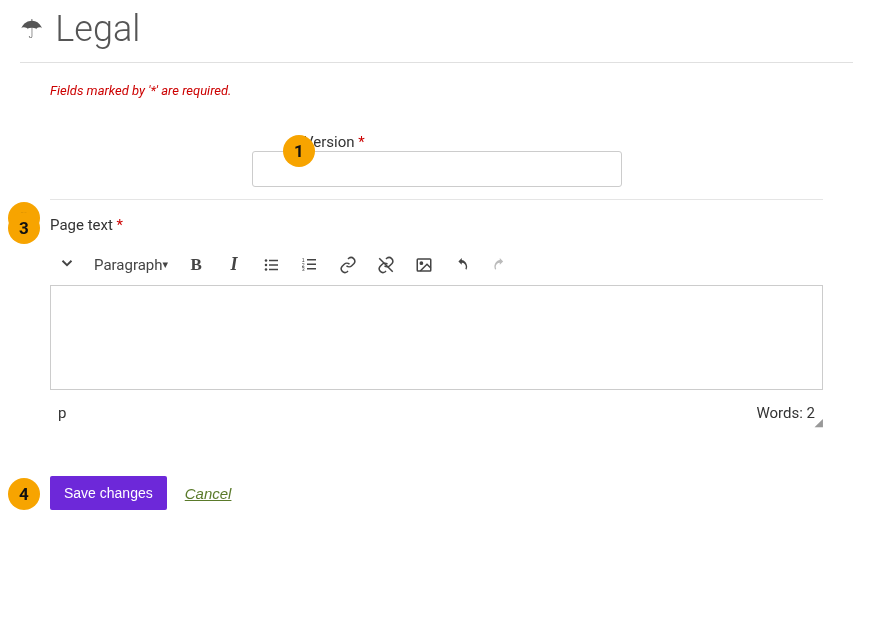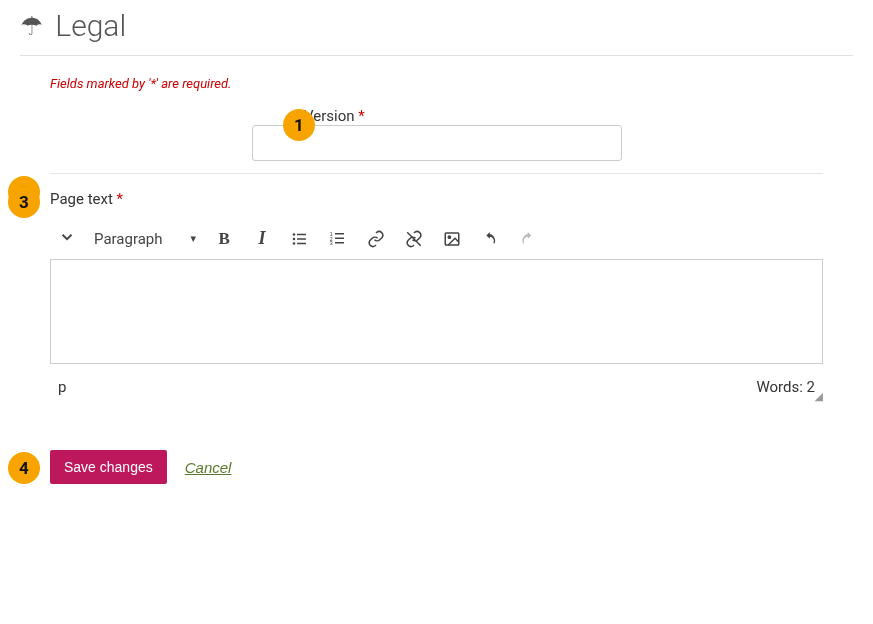--- a/index.html
+++ b/index.html
@@ -11,40 +11,40 @@
     }
     .page { padding: 0 20px 30px 20px; }
     .header {
       display: flex;
       align-items: center;
       gap: 12px;
       padding: 8px 0 12px 0;
       border-bottom: 1px solid #e0e0e0;
     }
     .header h1 {
-      font-size: 30px;
+      font-size: 36px;
       font-weight: 300;
       color: #555;
     }
     .umbrella {
       font-size: 26px;
       color: #555;
     }
     .description {
       padding: 20px 0 20px 0;
       font-size: 16px;
       color: #333;
       line-height: 1.4;
     }
     .form { padding: 20px 30px 0 30px; position: relative; }
     .required-note {
       color: #c00;
       font-style: italic;
       font-size: 13px;
-      margin-bottom: 16px;
+      margin-bottom: 35px;
     }
     .field-row {
       display: flex;
       align-items: center;
       margin-bottom: 12px;
       position: relative;
       min-height: 36px;
       flex-direction: column;
     }
     .field-label {
@@ -95,21 +95,20 @@
       width: 20px;
       height: 20px;
       cursor: pointer;
       color: #444;
     }
     .toolbar-btn.disabled { color: #bbb; cursor: default; }
     .toolbar svg { width: 18px; height: 18px; }
     .format-select {
       display: flex;
       align-items: center;
-      gap: 28px;
       font-size: 15px;
       cursor: pointer;
     }
     .chev { font-size: 11px; color: #444; }
     .chev-toggle { font-size: 12px; color: #444; cursor: pointer; }
     .editor-area {
       border: 1px solid #ccc;
       height: 105px;
       margin-top: 6px;
     }
@@ -131,21 +130,21 @@
       color: #999;
       text-align: right;
     }
     .actions {
       display: flex;
       align-items: center;
       gap: 18px;
       margin-top: 50px;
     }
     .btn-primary {
-      background: #be185d;
+      background: #6d28d9;
       color: #fff;
       border: none;
       padding: 9px 14px;
       font-size: 14px;
       cursor: pointer;
       border-radius: 2px;
     }
     .btn-link {
       color: #5a7a2a;
       text-decoration: underline;

